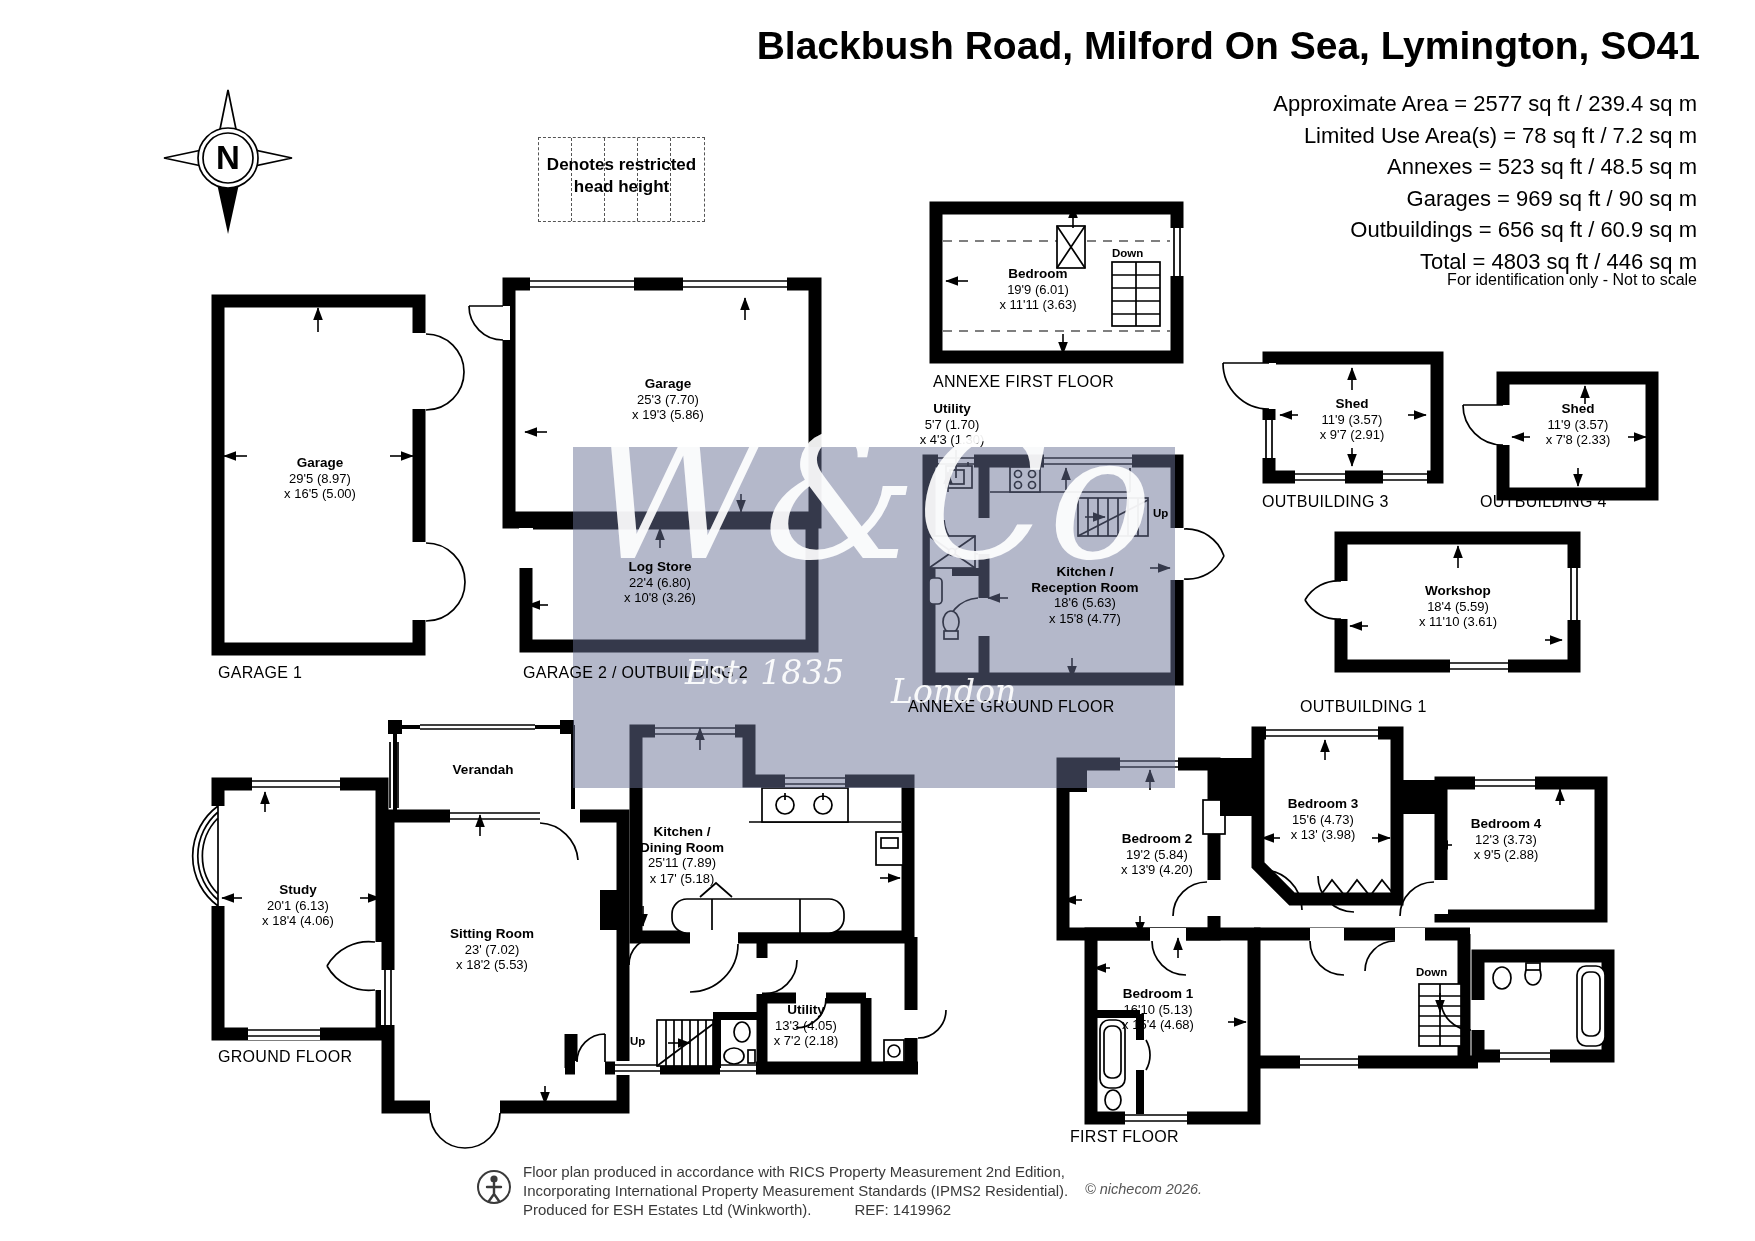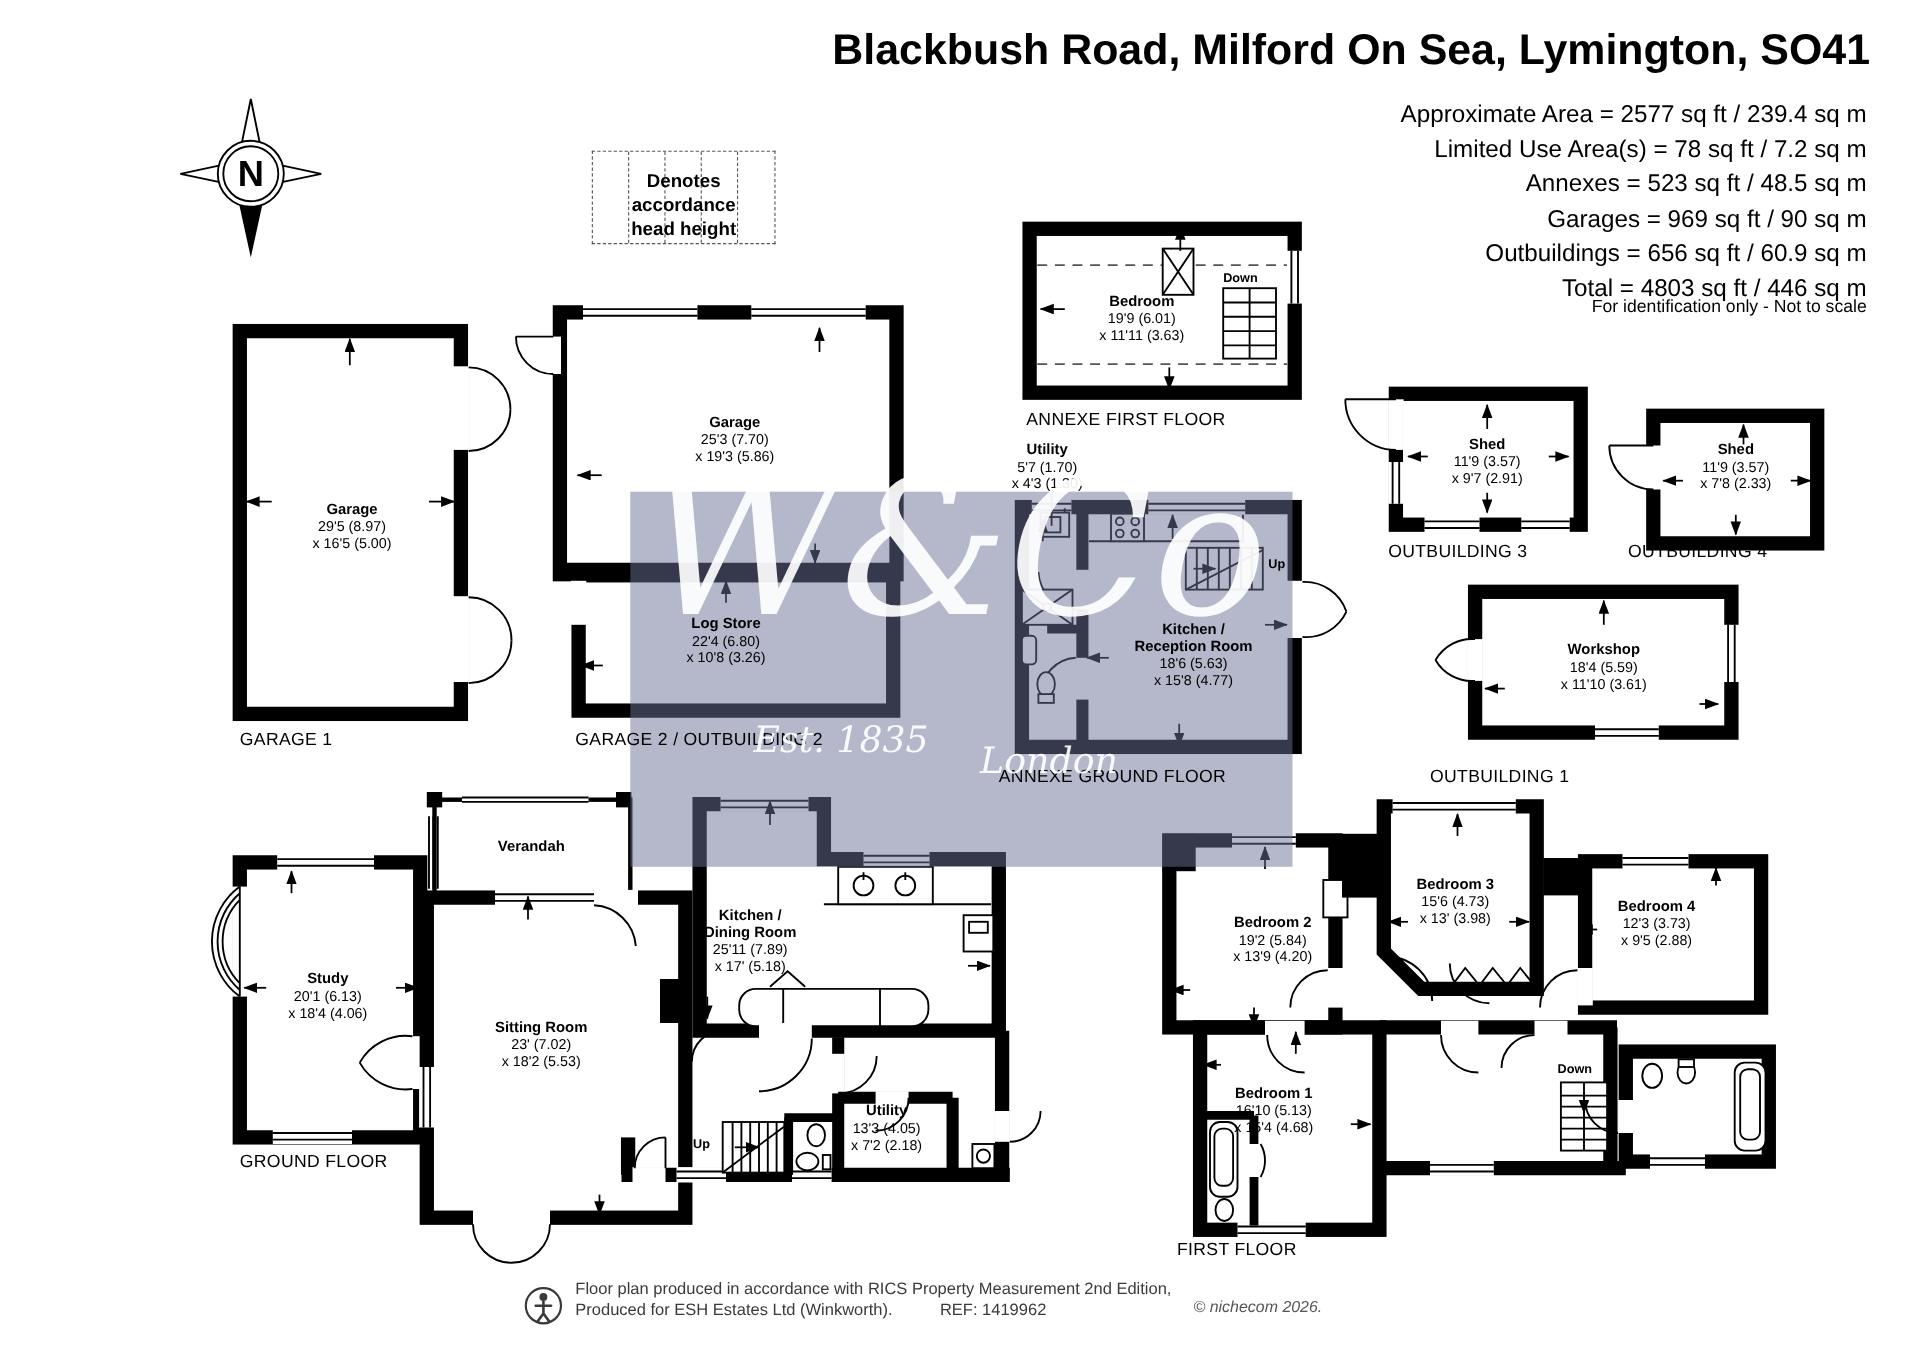--- a/index.html
+++ b/index.html
@@ -365,21 +365,21 @@
     <div>Total = 4803 sq ft / 446 sq m</div>
   </div>
   <div class="disclaimer">For identification only - Not to scale</div>
 
   <div class="legend">
     <div class="vd" style="left:32px"></div>
       <div class="vd" style="left:65px"></div>
     <div class="vd" style="left:98px"></div>
       <div class="vd" style="left:131px"></div>
     <div class="txt">
-      <div>Denotes accordance</div>
+      <div>Denotes restricted</div>
       <div>head height</div>
     </div>
   </div>
   <div class="nlabel">N</div>
 
   <div class="rlabel" style="left:320px;top:455px">
     <b>Garage</b>
     <span>29'5 (8.97)</span>
     <span>x 16'5 (5.00)</span>
   </div>
@@ -490,19 +490,20 @@
     <span class="city">London</span>
   </div>
 
   <svg class="ficon" width="38" height="48">
     <circle cx="18" cy="23" r="16" fill="none" stroke="#3a3a3a" stroke-width="2"></circle>
     <circle cx="18" cy="15" r="3.6" fill="#3a3a3a"></circle>
     <path d="M18,19 V30 M11,23 H25 M18,30 L13,37 M18,30 L23,37" stroke="#3a3a3a" stroke-width="2.4" fill="none" stroke-linecap="round"></path>
   </svg>
   <div class="footer">
     <div>Floor plan produced in accordance with RICS Property Measurement 2nd Edition,</div>
+    <div>Incorporating International Property Measurement Standards (IPMS2 Residential).</div>
     <div>
       <span>Produced for ESH Estates Ltd (Winkworth).</span><span class="ref">REF: 1419962</span>
     </div>
   </div>
   <div class="copyright">© nichecom 2026.</div>
 
 </div>
 
 </body></html>

